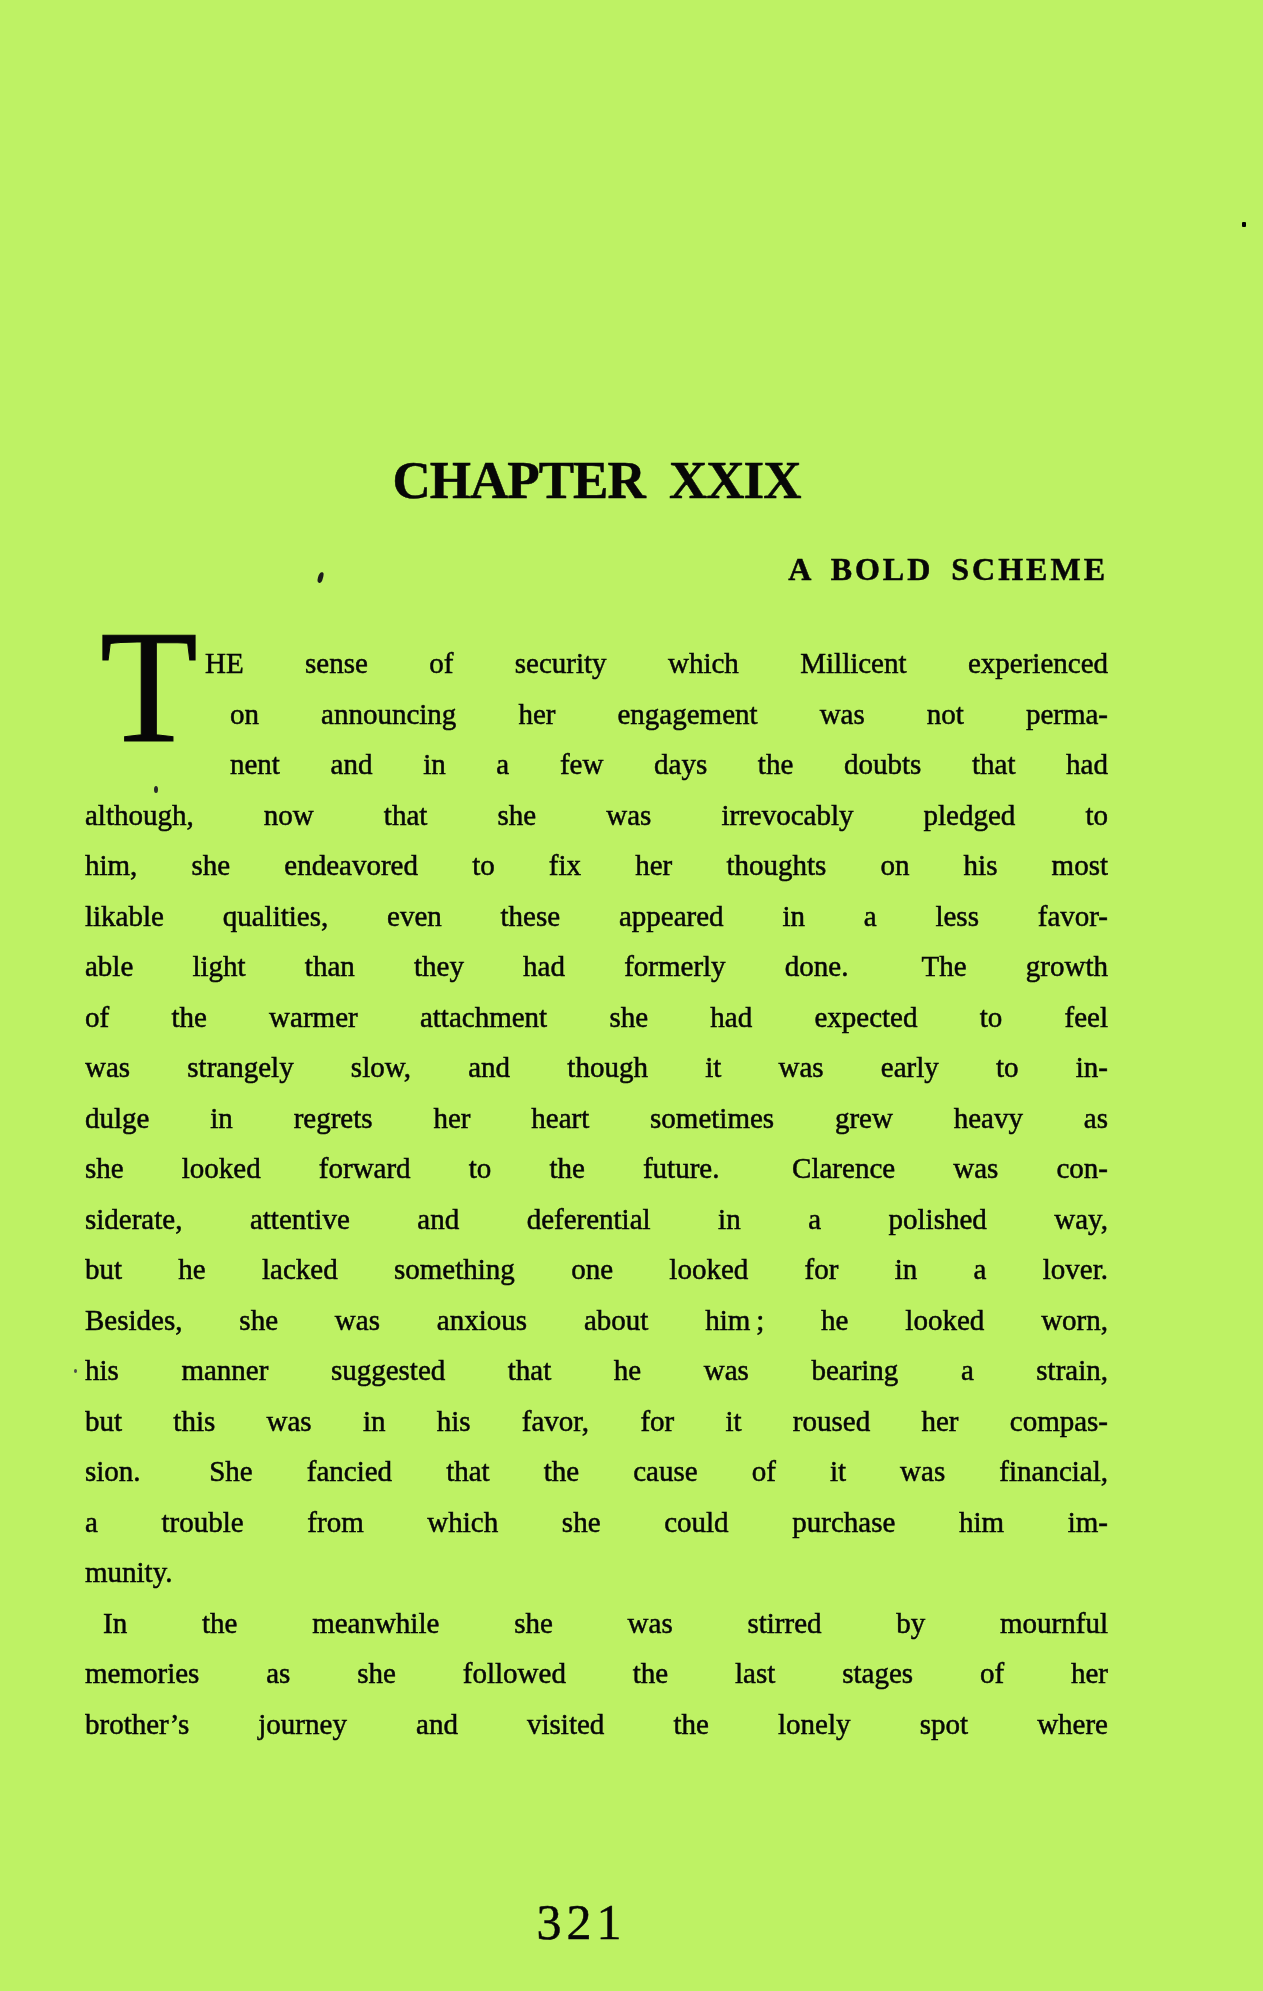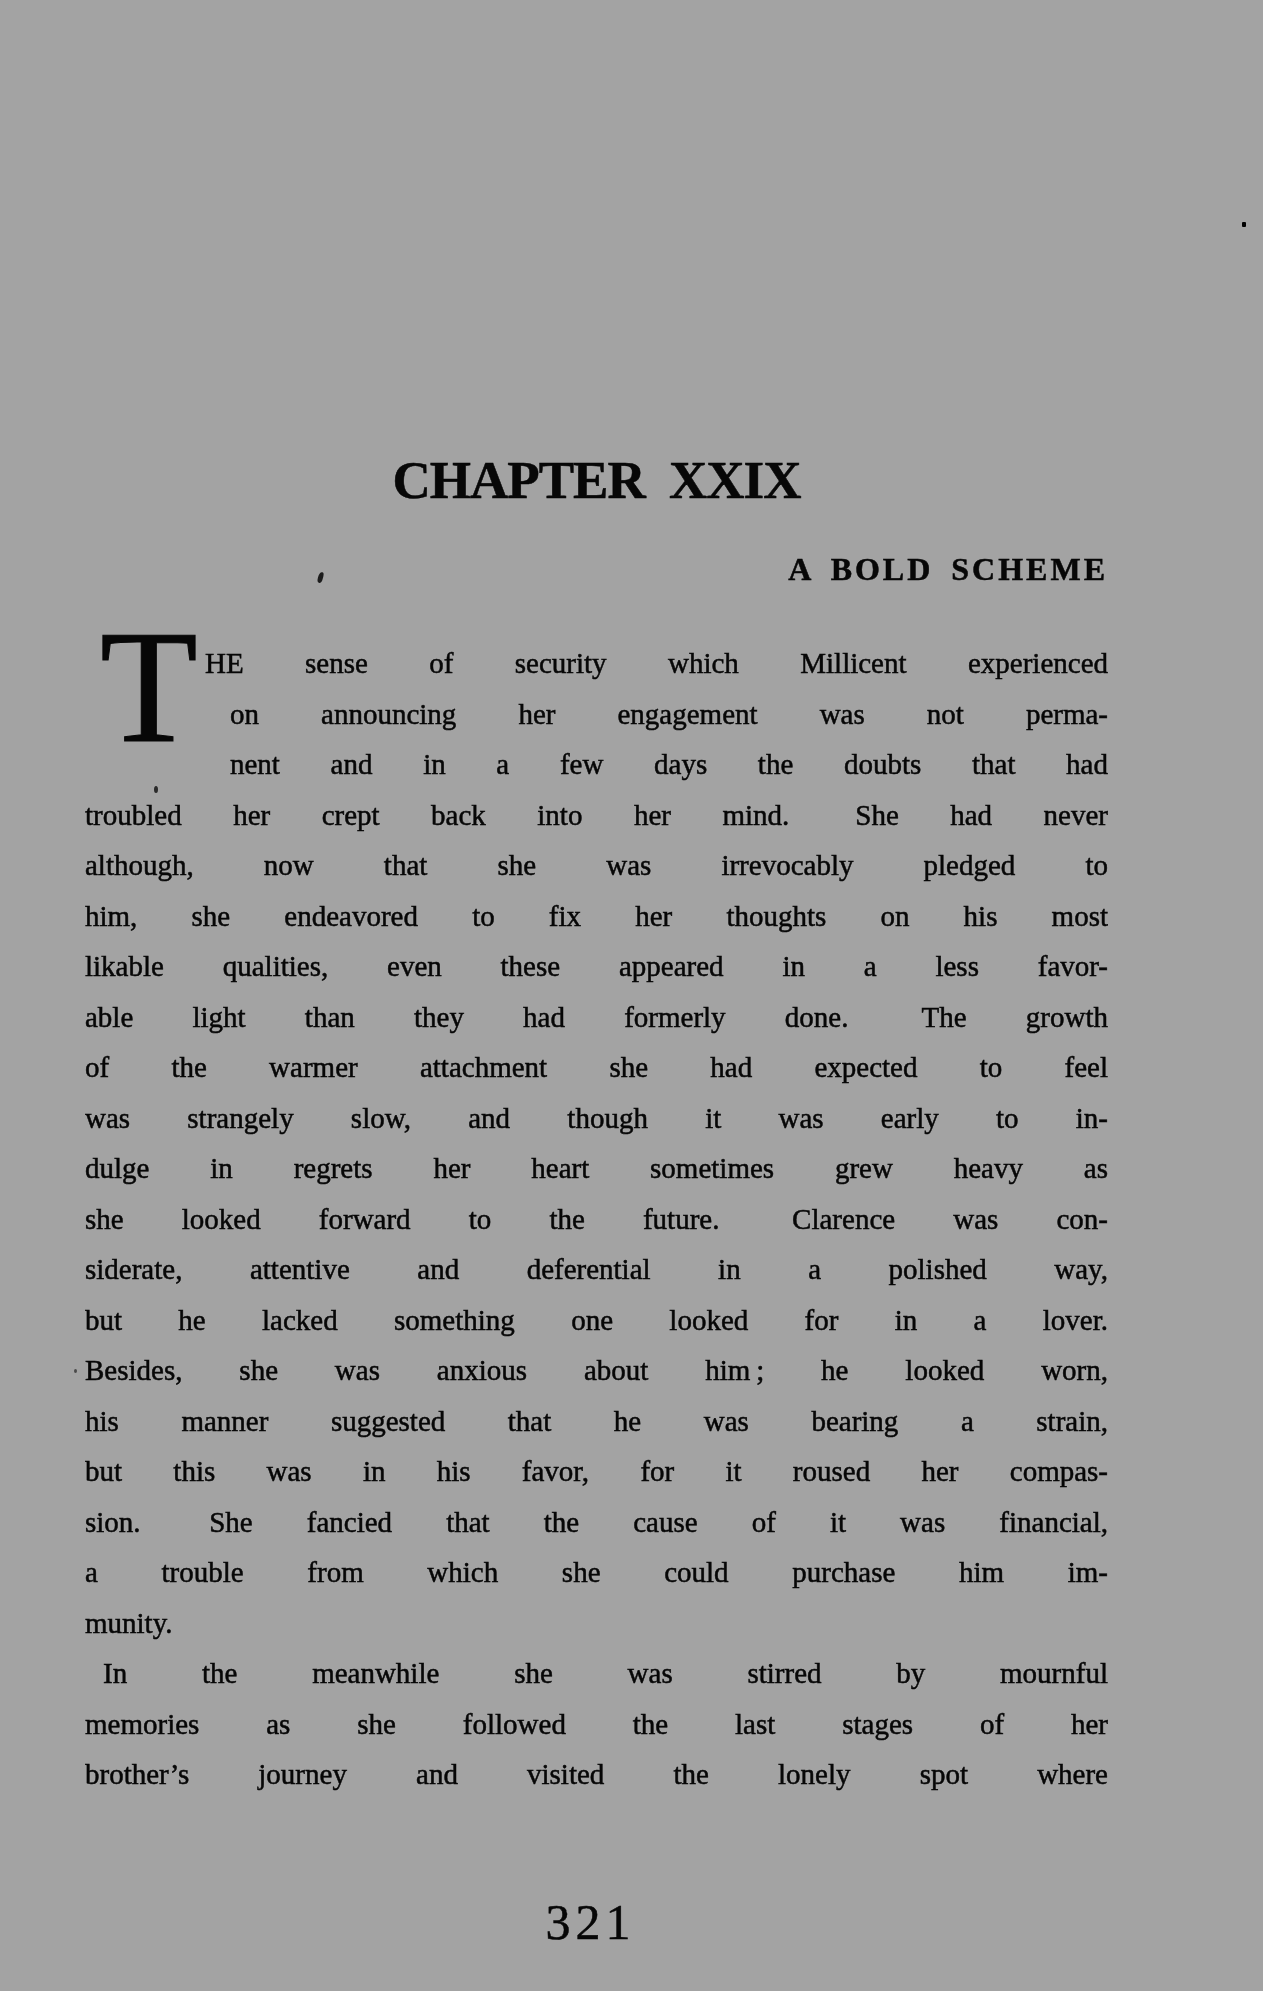--- a/index.html
+++ b/index.html
@@ -1,20 +1,20 @@
 <!DOCTYPE html>
 <html><head>
 <meta charset="utf-8">
 <style>
   html,body{margin:0;padding:0;background:#e8e8e8;}
   .page{
     position:relative;
     width:1263px;height:1991px;
     margin:0 auto;
-    background:#a3a3a3;
+    background:#bef264;
     color:#070707;
     font-family:"Liberation Serif","DejaVu Serif",serif;
     overflow:hidden;
     -webkit-text-stroke:0.5px #070707;
   }
   .chapter-title{
     position:absolute;
     left:85px;width:1023px;top:451px;
     text-align:center;
     font-size:53px;
@@ -56,21 +56,21 @@
   .drop-cap{
     position:absolute;
     left:100px;top:607px;
     font-size:160px;
     line-height:160px;
     font-weight:normal;
     -webkit-text-stroke:1px #070707;
   }
   .page-number{
     position:absolute;
-    left:91px;width:1023px;top:1895px;
+    left:82px;width:1023px;top:1895px;
     text-align:center;
     font-size:50px;
     line-height:1.1;
     letter-spacing:5px;
     transform:translateX(-12px);
   }
   
   .speck{position:absolute;background:#1c1c1c;}
   .speck.s1{left:318px;top:572px;width:5px;height:11px;border-radius:60% 40% 50% 50%;transform:rotate(14deg);}
   .speck.s2{left:154px;top:786px;width:4px;height:7px;border-radius:50%;background:#2a2a2a;}
@@ -85,21 +85,20 @@
   <div class="chapter-title">CHAPTER XXIX</div>
 
   <div class="chapter-subtitle">A BOLD SCHEME</div>
 
   <span class="drop-cap">T</span>
 
   <div class="body-text">
       <div class="line after-dropcap-1">HE sense of security which Millicent experienced</div>
       <div class="line after-dropcap-2">on announcing her engagement was not perma-</div>
       <div class="line after-dropcap-2">nent and in a few days the doubts that had</div>
-      <div class="line">troubled her crept back into her mind.  She had never</div>
       <div class="line">although, now that she was irrevocably pledged to</div>
       <div class="line">him, she endeavored to fix her thoughts on his most</div>
       <div class="line">likable qualities, even these appeared in a less favor-</div>
       <div class="line">able light than they had formerly done.  The growth</div>
       <div class="line">of the warmer attachment she had expected to feel</div>
       <div class="line">was strangely slow, and though it was early to in-</div>
       <div class="line">dulge in regrets her heart sometimes grew heavy as</div>
       <div class="line">she looked forward to the future.  Clarence was con-</div>
       <div class="line">siderate, attentive and deferential in a polished way,</div>
       <div class="line">but he lacked something one looked for in a lover.</div>

